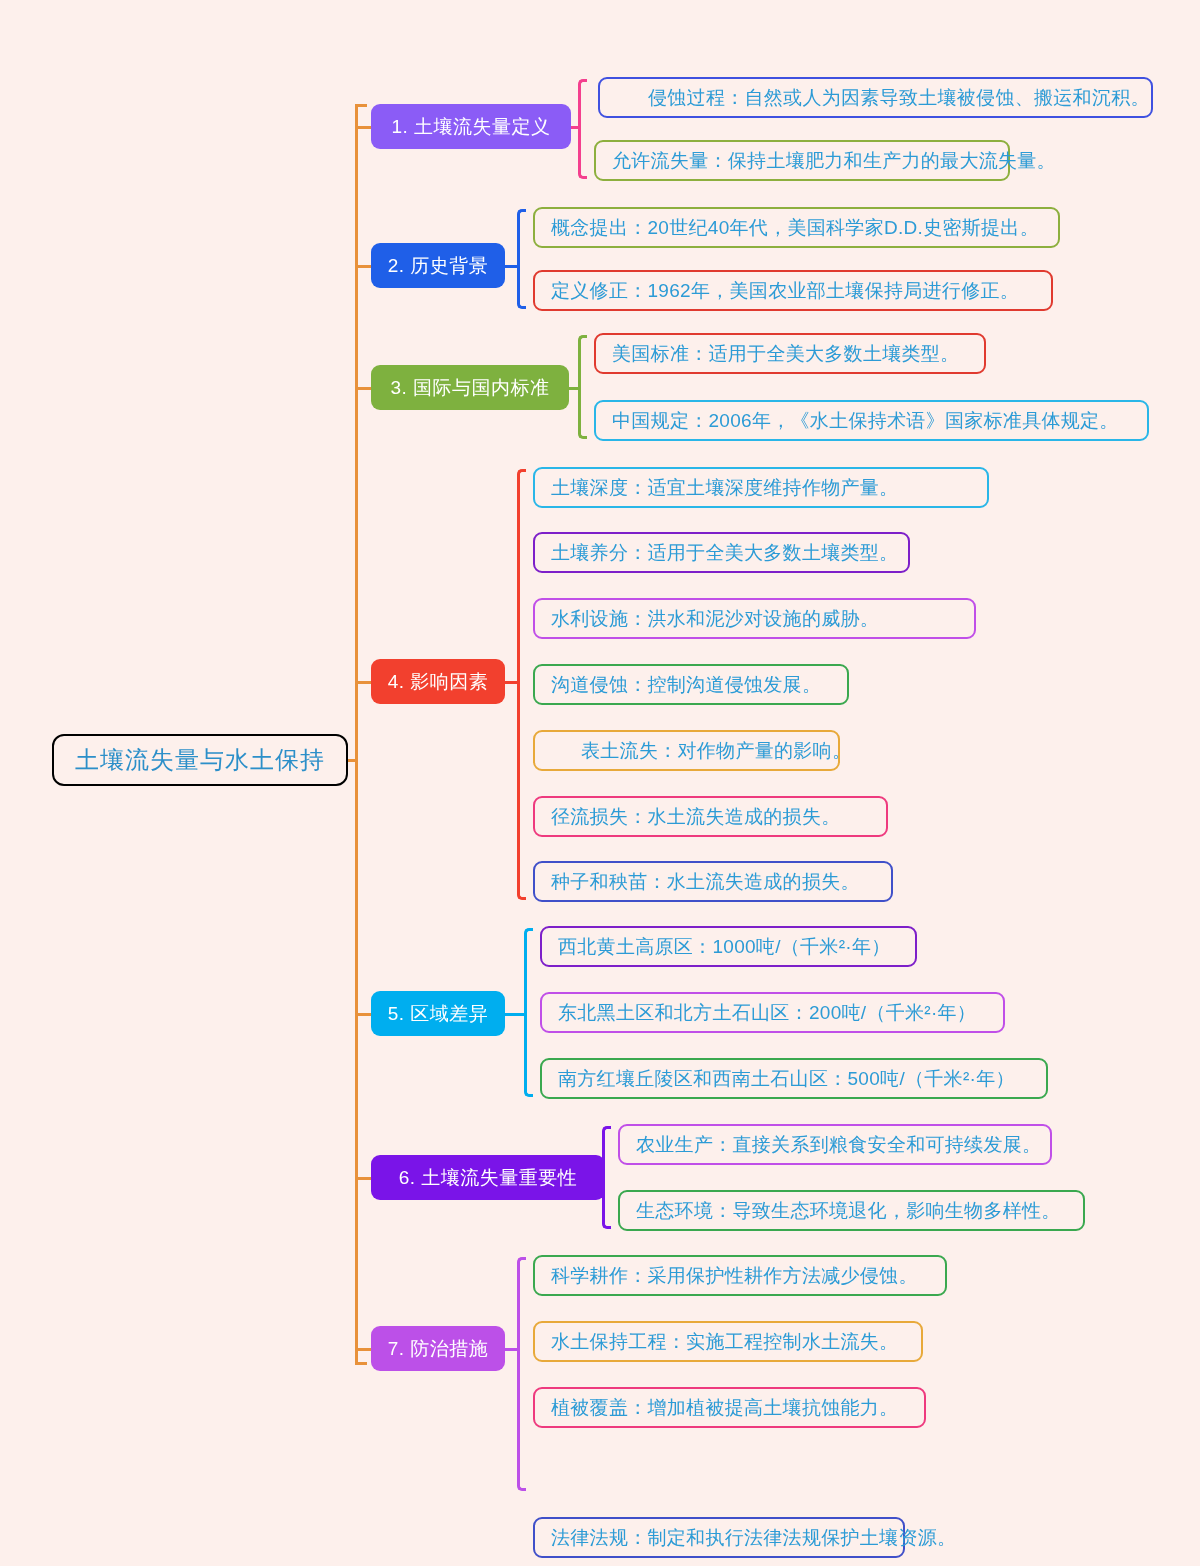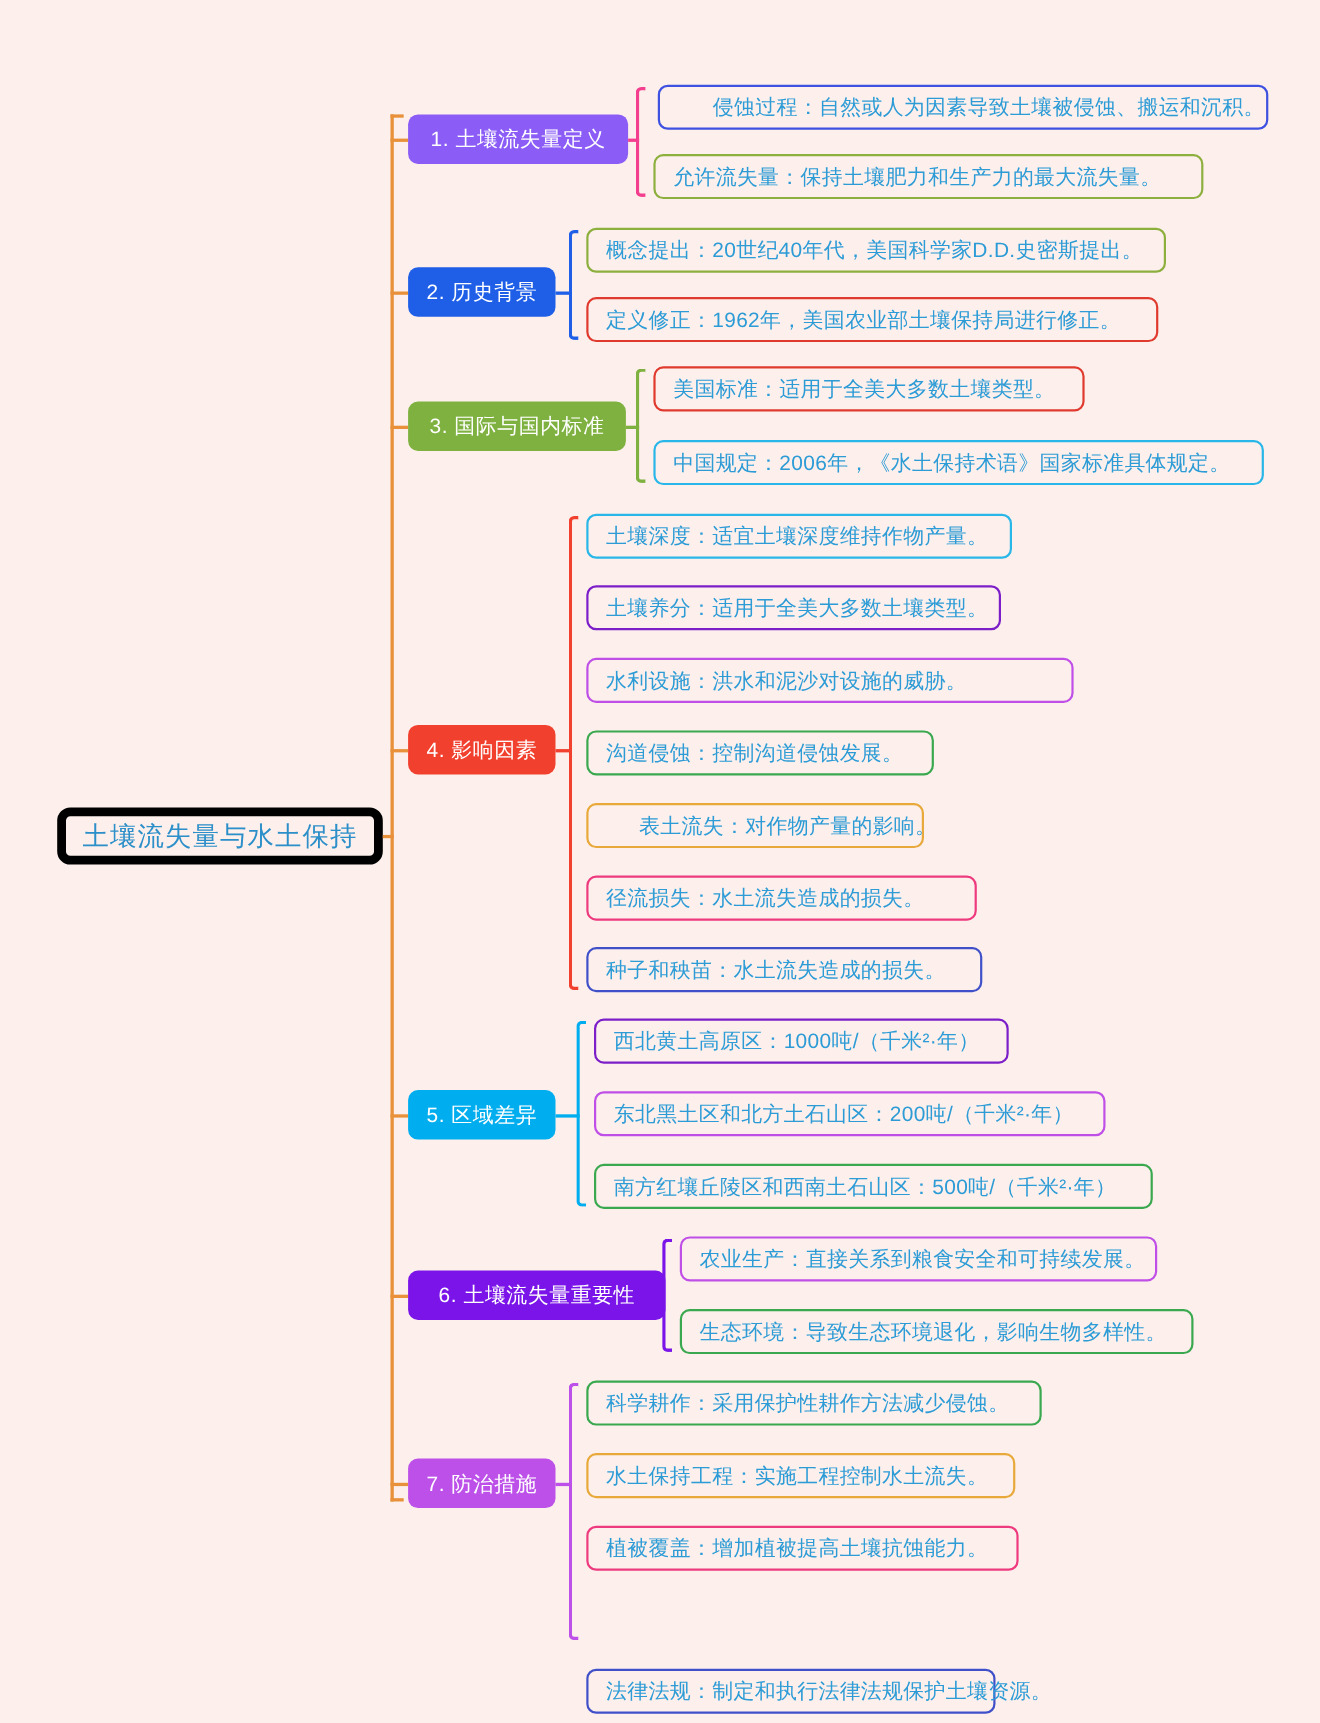--- a/index.html
+++ b/index.html
@@ -24,21 +24,21 @@
   
   .node {
     position: absolute;
     box-sizing: border-box;
     display: flex;
     align-items: center;
     white-space: nowrap;
   }
 
   .root {
-    border: 8px solid #000000;
+    border: 2px solid #000000;
     border-radius: 12px;
     background: #FDF0EC;
     color: #2C8FC9;
     font-size: 24px;
     padding: 0 4px;
     height: 52px;
     letter-spacing: 1px;
   }
 
   .branch {
@@ -100,38 +100,38 @@
     <div class="trunk" style="left: 355px; top: 104px; width: 3px; height: 1261px;"></div>
     <div class="trunk" style="left: 355px; top: 104px; width: 12px; height: 3px;"></div>
     <div class="trunk" style="left: 355px; top: 1362px; width: 12px; height: 3px;"></div>
     <div class="node root" style="left: 52px; top: 734px; width: 296px; justify-content: center;">土壤流失量与水土保持</div>
     <div class="stub" style="left: 348px; top: 759px; width: 10px; height: 3px;"></div>
     <div class="tick" style="left: 355px; top: 125.5px; width: 16px;"></div>
     <div class="node branch" style="left: 371px; top: 104px; width: 200px; background: #8b5cf6; justify-content: center;">1. 土壤流失量定义</div>
     <div class="bracket" style="left: 578px; top: 79px; height: 100px; border-color: rgb(244, 63, 142);"></div>
     <div class="bracket-stub" style="left: 571px; top: 125.5px; width: 10px; background: rgb(244, 63, 142);"></div>
     <div class="node leaf" style="left: 598px; top: 77px; width: 555px; border-color: rgb(63, 81, 224); padding-left: 48px;">侵蚀过程：自然或人为因素导致土壤被侵蚀、搬运和沉积。</div>
-    <div class="node leaf" style="left: 594px; top: 140px; width: 500px; border-color: rgb(141, 175, 62);">允许流失量：保持土壤肥力和生产力的最大流失量。</div>
+    <div class="node leaf" style="left: 594px; top: 140px; width: 416px; border-color: rgb(141, 175, 62);">允许流失量：保持土壤肥力和生产力的最大流失量。</div>
     <div class="tick" style="left: 355px; top: 264.5px; width: 16px;"></div>
     <div class="node branch" style="left: 371px; top: 243px; width: 134px; background: rgb(31, 95, 232); justify-content: center;">2. 历史背景</div>
     <div class="bracket" style="left: 517px; top: 209px; height: 100px; border-color: rgb(31, 95, 232);"></div>
     <div class="bracket-stub" style="left: 505px; top: 264.5px; width: 15px; background: rgb(31, 95, 232);"></div>
     <div class="node leaf" style="left: 533px; top: 207px; width: 527px; border-color: rgb(141, 175, 62);">概念提出：20世纪40年代，美国科学家D.D.史密斯提出。</div>
     <div class="node leaf" style="left: 533px; top: 270px; width: 520px; border-color: rgb(224, 58, 47);">定义修正：1962年，美国农业部土壤保持局进行修正。</div>
     <div class="tick" style="left: 355px; top: 386.5px; width: 16px;"></div>
     <div class="node branch" style="left: 371px; top: 365px; width: 198px; background: rgb(126, 177, 63); justify-content: center;">3. 国际与国内标准</div>
     <div class="bracket" style="left: 578px; top: 335px; height: 104px; border-color: rgb(126, 177, 63);"></div>
     <div class="bracket-stub" style="left: 569px; top: 386.5px; width: 12px; background: rgb(126, 177, 63);"></div>
     <div class="node leaf" style="left: 594px; top: 333px; width: 392px; border-color: rgb(224, 58, 47);">美国标准：适用于全美大多数土壤类型。</div>
     <div class="node leaf" style="left: 594px; top: 400px; width: 555px; border-color: rgb(41, 182, 232);">中国规定：2006年，《水土保持术语》国家标准具体规定。</div>
     <div class="tick" style="left: 355px; top: 680.5px; width: 16px;"></div>
     <div class="node branch" style="left: 371px; top: 659px; width: 134px; background: rgb(242, 64, 46); justify-content: center;">4. 影响因素</div>
     <div class="bracket" style="left: 517px; top: 469px; height: 431px; border-color: rgb(242, 64, 46);"></div>
     <div class="bracket-stub" style="left: 505px; top: 680.5px; width: 15px; background: rgb(242, 64, 46);"></div>
-    <div class="node leaf" style="left: 533px; top: 467px; width: 387px; border-color: rgb(41, 182, 232);">土壤深度：适宜土壤深度维持作物产量。</div>
+    <div class="node leaf" style="left: 533px; top: 467px; width: 456px; border-color: rgb(41, 182, 232);">土壤深度：适宜土壤深度维持作物产量。</div>
     <div class="node leaf" style="left: 533px; top: 532px; width: 377px; border-color: rgb(125, 31, 201);">土壤养分：适用于全美大多数土壤类型。</div>
     <div class="node leaf" style="left: 533px; top: 598px; width: 443px; border-color: rgb(192, 79, 232);">水利设施：洪水和泥沙对设施的威胁。</div>
     <div class="node leaf" style="left: 533px; top: 664px; width: 316px; border-color: rgb(58, 168, 79);">沟道侵蚀：控制沟道侵蚀发展。</div>
     <div class="node leaf" style="left: 533px; top: 730px; width: 307px; border-color: rgb(232, 169, 58); padding-left: 46px;">表土流失：对作物产量的影响。</div>
     <div class="node leaf" style="left: 533px; top: 796px; width: 355px; border-color: rgb(238, 58, 126);">径流损失：水土流失造成的损失。</div>
     <div class="node leaf" style="left: 533px; top: 861px; width: 360px; border-color: rgb(64, 80, 201);">种子和秧苗：水土流失造成的损失。</div>
     <div class="tick" style="left: 355px; top: 1012.5px; width: 16px;"></div>
     <div class="node branch" style="left: 371px; top: 991px; width: 134px; background: rgb(0, 174, 239); justify-content: center;">5. 区域差异</div>
     <div class="bracket" style="left: 524px; top: 928px; height: 169px; border-color: rgb(0, 174, 239);"></div>
     <div class="bracket-stub" style="left: 505px; top: 1012.5px; width: 22px; background: rgb(0, 174, 239);"></div>

